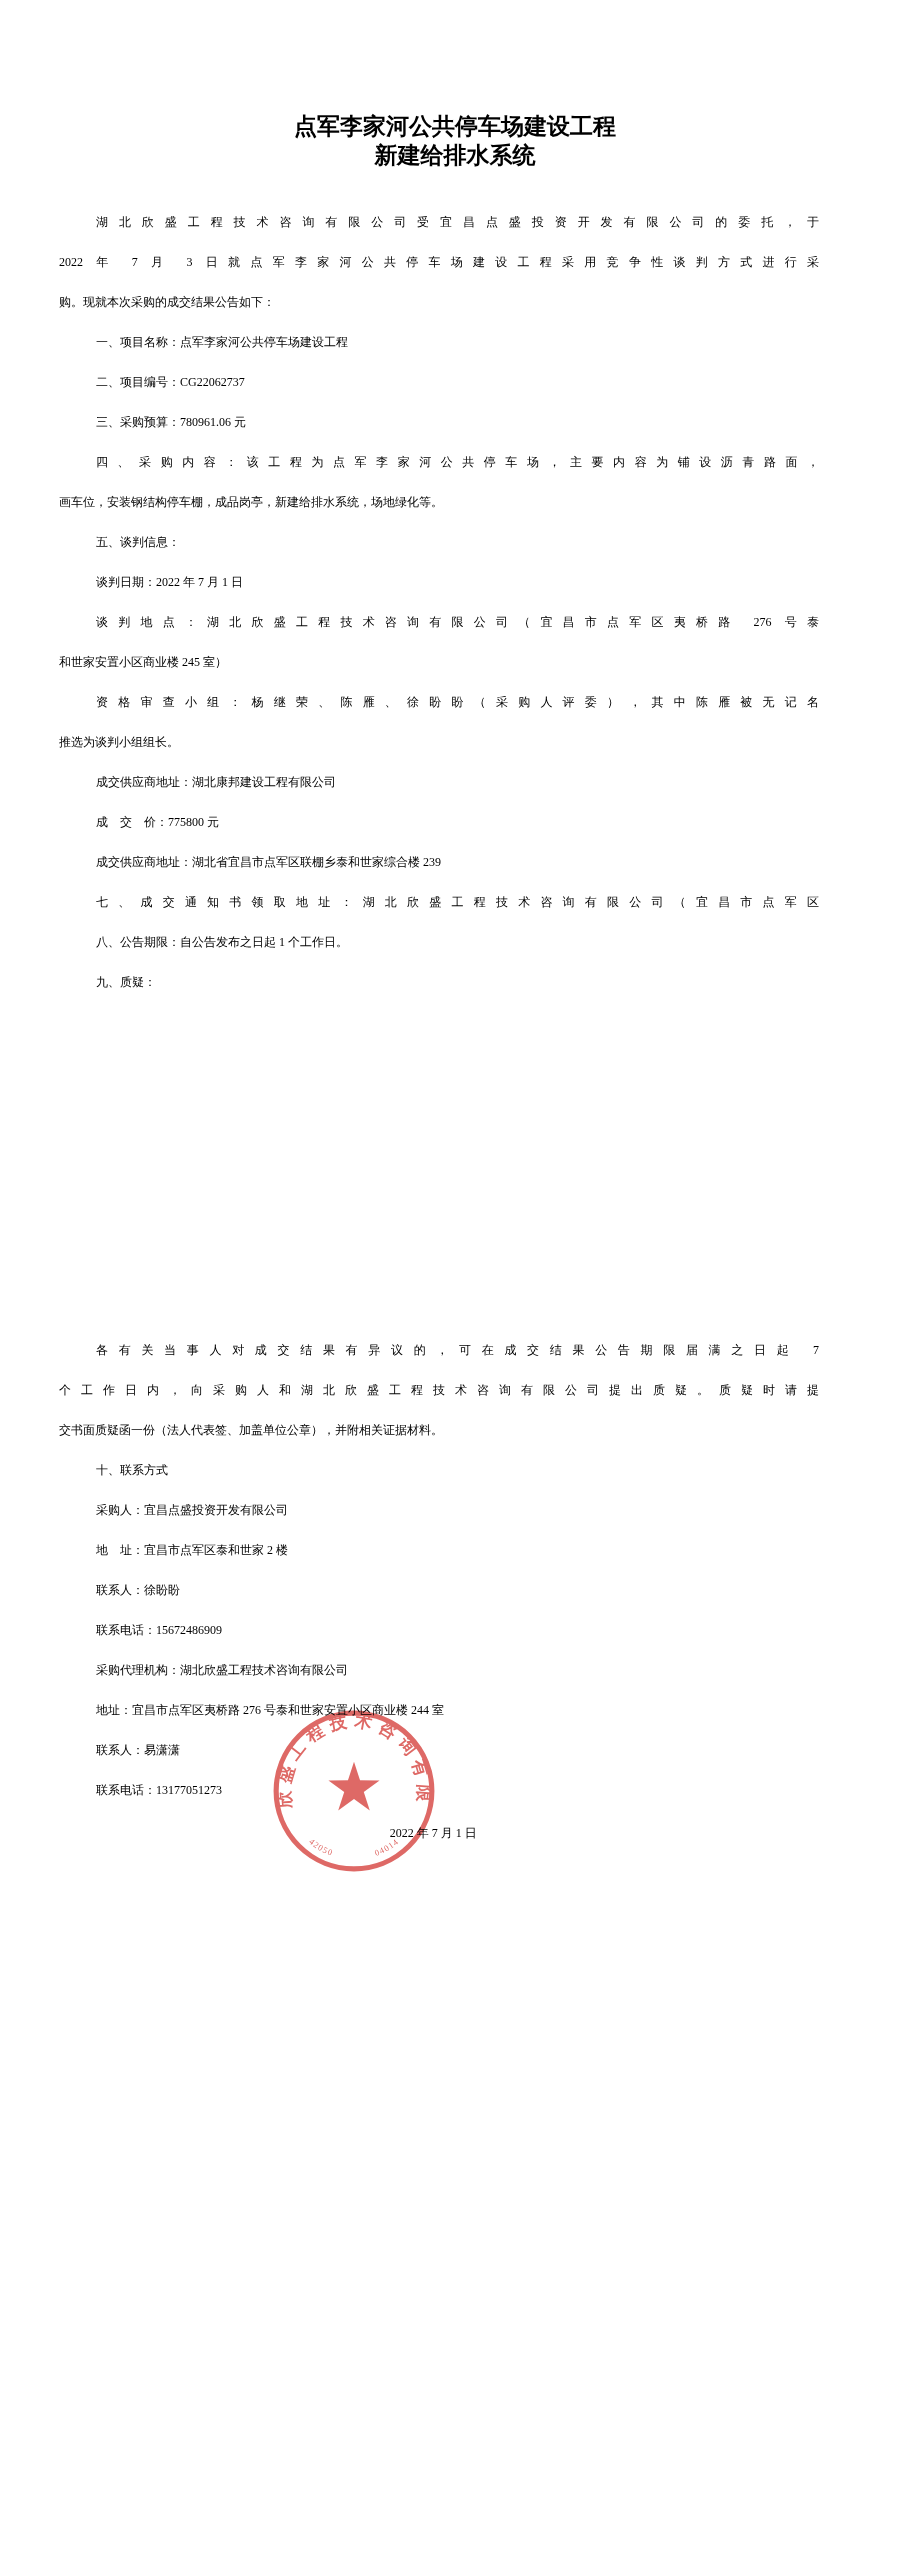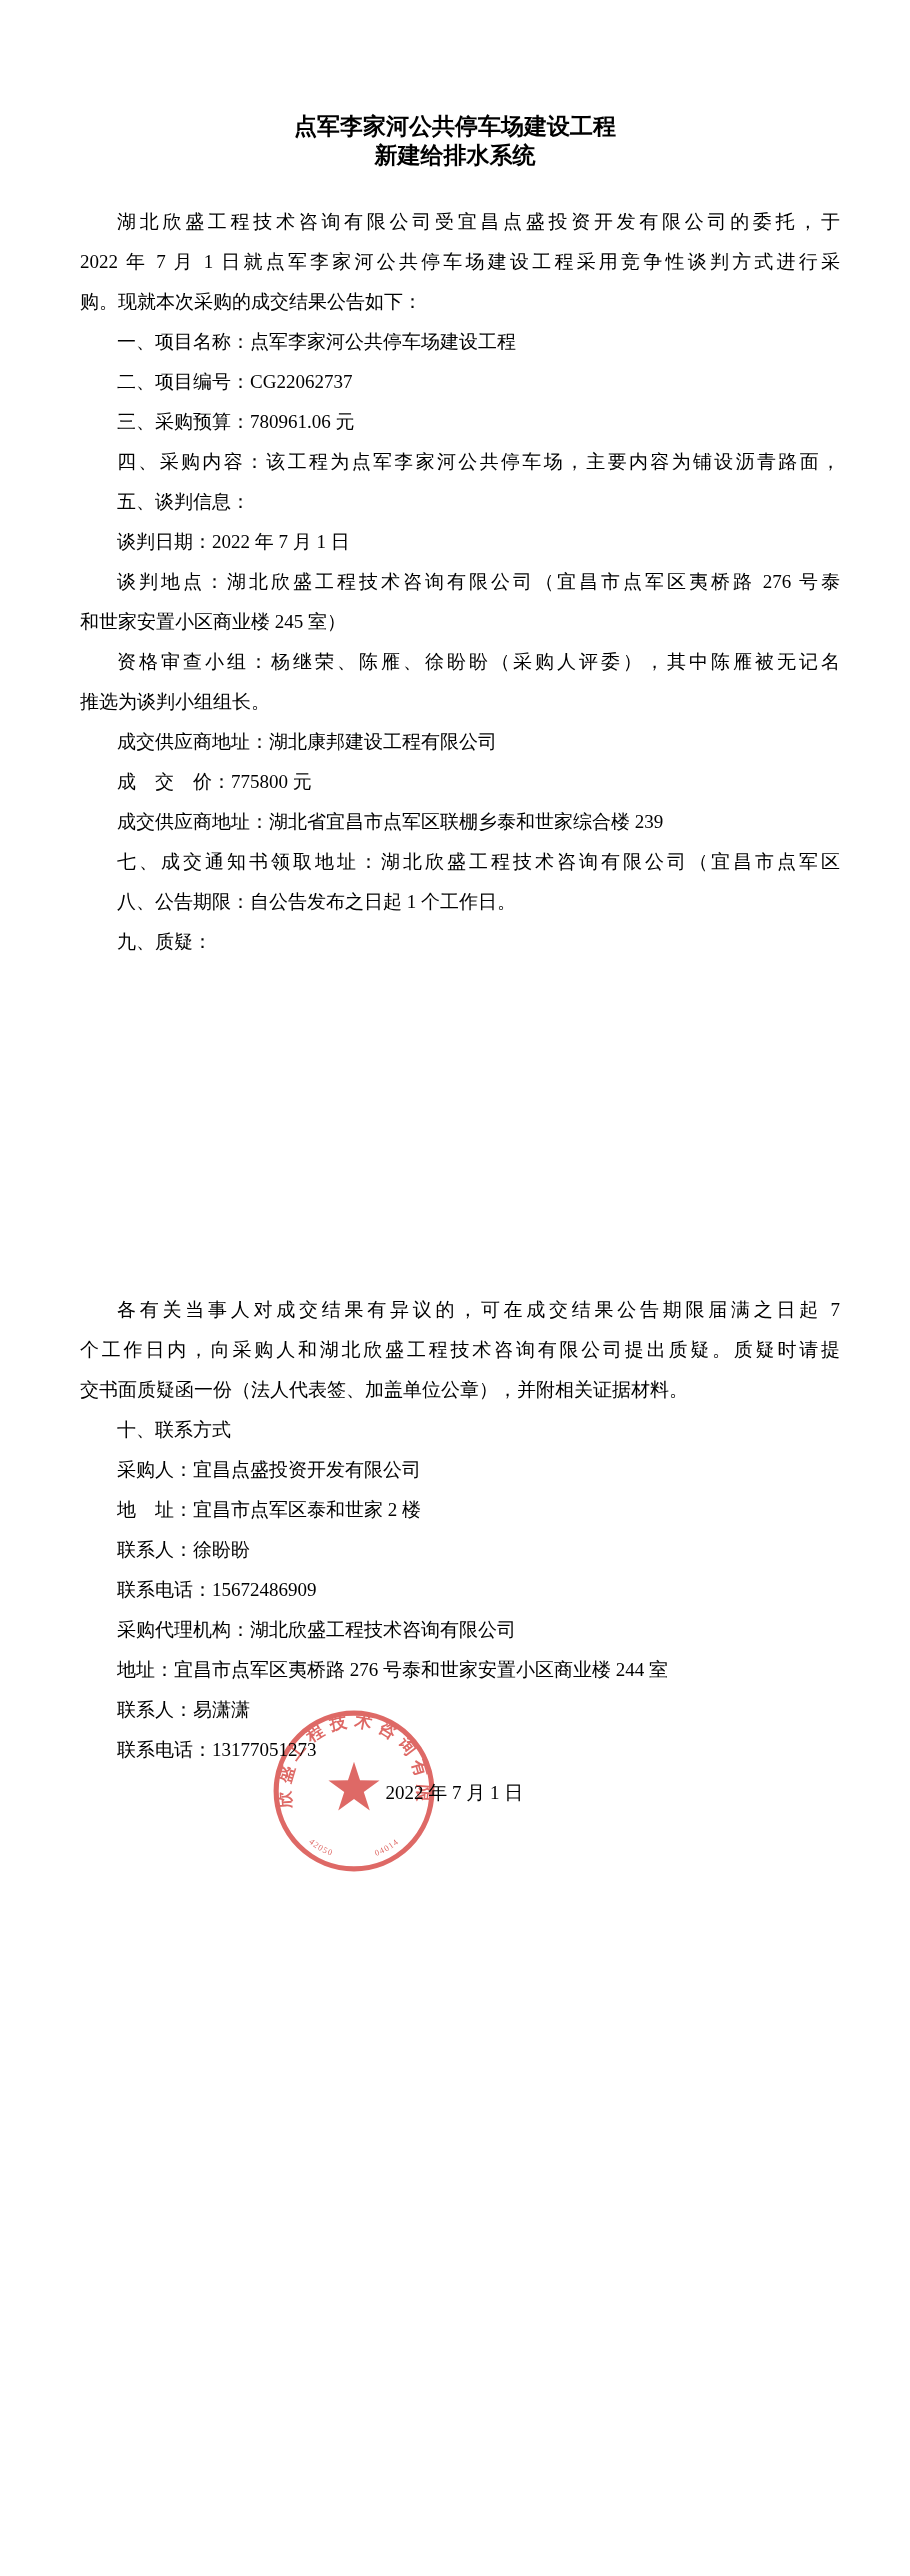--- a/index.html
+++ b/index.html
@@ -21,23 +21,23 @@
     font-family: Liberation Sans, sans-serif;
     font-weight: bold;
     font-size: 23px;
     line-height: 29px;
     margin: 0;
     z-index: 2;
   }
   .doc-body {
     position: absolute;
     top: 202px;
-    left: 80px;
+    left: 59px;
     width: 760px;
-    font-size: 19px;
+    font-size: 12px;
     z-index: 2;
   }
   .line {
     height: 40px;
     line-height: 40px;
     white-space: pre;
     text-align: left;
   }
   .line.indent { text-indent: 37px; }
   .line.justify {
@@ -71,26 +71,27 @@
 
 <div class="page">
 
   <h1 class="doc-title">
     <div>点军李家河公共停车场建设工程</div>
     <div>新建给排水系统</div>
   </h1>
 
   <div class="doc-body" id="doc-lines">
       <div class="line indent justify">湖北欣盛工程技术咨询有限公司受宜昌点盛投资开发有限公司的委托，于</div>
-      <div class="line justify">2022 年 7 月 1 日就点军李家河公共停车场建设工程采用竞争性谈判方式进行采</div>
+      <div class="line justify">2022 年 7 月 3 日就点军李家河公共停车场建设工程采用竞争性谈判方式进行采</div>
       <div class="line">购。现就本次采购的成交结果公告如下：</div>
       <div class="line indent">一、项目名称：点军李家河公共停车场建设工程</div>
       <div class="line indent">二、项目编号：CG22062737</div>
       <div class="line indent">三、采购预算：780961.06 元</div>
       <div class="line indent justify">四、采购内容：该工程为点军李家河公共停车场，主要内容为铺设沥青路面，</div>
+      <div class="line">画车位，安装钢结构停车棚，成品岗亭，新建给排水系统，场地绿化等。</div>
       <div class="line indent">五、谈判信息：</div>
       <div class="line indent">谈判日期：2022 年 7 月 1 日</div>
       <div class="line indent justify">谈判地点：湖北欣盛工程技术咨询有限公司（宜昌市点军区夷桥路 276 号泰</div>
       <div class="line">和世家安置小区商业楼 245 室）</div>
       <div class="line indent justify">资格审查小组：杨继荣、陈雁、徐盼盼（采购人评委），其中陈雁被无记名</div>
       <div class="line">推选为谈判小组组长。</div>
       <div class="line indent">成交供应商地址：湖北康邦建设工程有限公司</div>
       <div class="line indent">成　交　价：775800 元</div>
       <div class="line indent">成交供应商地址：湖北省宜昌市点军区联棚乡泰和世家综合楼 239</div>
       <div class="line indent justify">七、成交通知书领取地址：湖北欣盛工程技术咨询有限公司（宜昌市点军区</div>

